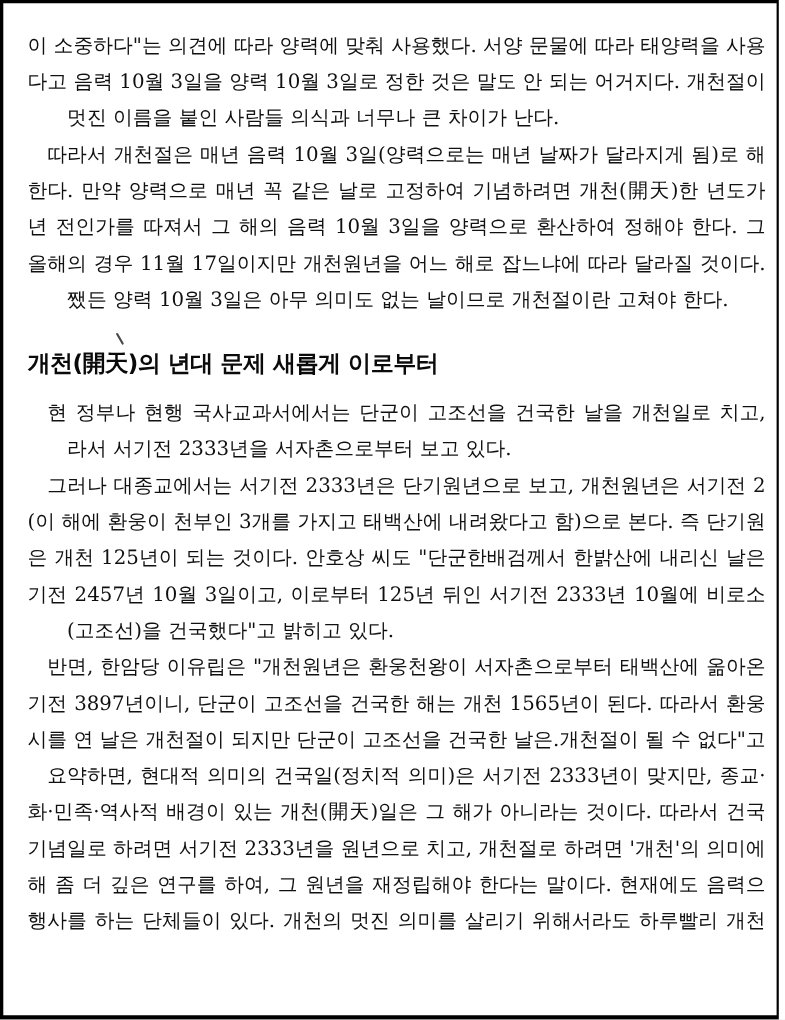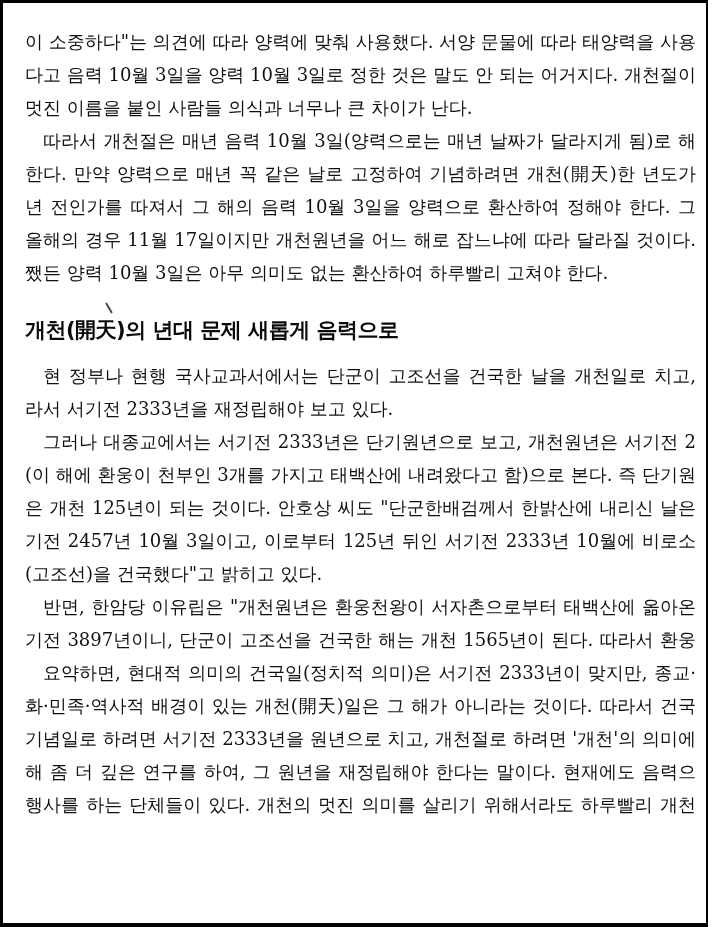--- a/index.html
+++ b/index.html
@@ -40,20 +40,21 @@
   .line {
     height: 33px;
     line-height: 33px;
     text-align: justify;
     text-align-last: justify;
     word-break: break-all;
     overflow: hidden;
   }
   .line.last {
     text-align-last: left;
+    margin-left: 36px;
   }
   .para.indent .line:first-child {
     text-indent: 18px;
   }
   .heading {
     font-family: "DejaVu Sans", "Liberation Sans", sans-serif;
     font-weight: 800;
     font-size: 21px;
     letter-spacing: -0.5px;
     height: 34px;
@@ -84,37 +85,38 @@
       <div class="para">
         <div class="line">이 소중하다"는 의견에 따라 양력에 맞춰 사용했다. 서양 문물에 따라 태양력을 사용한</div>
         <div class="line">다고 음력 10월 3일을 양력 10월 3일로 정한 것은 말도 안 되는 어거지다. 개천절이란</div>
         <div class="line last">멋진 이름을 붙인 사람들 의식과 너무나 큰 차이가 난다.</div>
       </div>
       <div class="para indent">
         <div class="line">따라서 개천절은 매년 음력 10월 3일(양력으로는 매년 날짜가 달라지게 됨)로 해야</div>
         <div class="line">한다. 만약 양력으로 매년 꼭 같은 날로 고정하여 기념하려면 개천(開天)한 년도가 몇</div>
         <div class="line">년 전인가를 따져서 그 해의 음력 10월 3일을 양력으로 환산하여 정해야 한다. 그 날은</div>
         <div class="line">올해의 경우 11월 17일이지만 개천원년을 어느 해로 잡느냐에 따라 달라질 것이다. 어</div>
-        <div class="line last">쨌든 양력 10월 3일은 아무 의미도 없는 환산하여 하루빨리 고쳐야 한다.</div>
+        <div class="line last">쨌든 양력 10월 3일은 아무 의미도 없는 날이므로 개천절이란 고쳐야 한다.</div>
       </div>
-      <div class="heading">개천(開天)의 년대 문제 새롭게 음력으로</div>
+      <div class="heading">개천(開天)의 년대 문제 새롭게 이로부터</div>
       <div class="para indent">
         <div class="line">현 정부나 현행 국사교과서에서는 단군이 고조선을 건국한  날을 개천일로 치고, 따</div>
-        <div class="line last">라서 서기전 2333년을 재정립해야 보고 있다.</div>
+        <div class="line last">라서 서기전 2333년을 서자촌으로부터 보고 있다.</div>
       </div>
       <div class="para indent">
         <div class="line">그러나 대종교에서는 서기전 2333년은 단기원년으로 보고, 개천원년은 서기전 2457년</div>
         <div class="line">(이 해에 환웅이 천부인 3개를 가지고 태백산에 내려왔다고 함)으로 본다. 즉 단기원년</div>
         <div class="line">은 개천 125년이 되는 것이다. 안호상 씨도 "단군한배검께서 한밝산에 내리신 날은 서</div>
         <div class="line">기전 2457년 10월 3일이고, 이로부터 125년 뒤인 서기전 2333년 10월에 비로소 단군조선</div>
         <div class="line last">(고조선)을 건국했다"고 밝히고 있다.</div>
       </div>
       <div class="para indent">
         <div class="line">반면, 한암당 이유립은 "개천원년은 환웅천왕이 서자촌으로부터 태백산에 옮아온 서</div>
         <div class="line">기전 3897년이니, 단군이 고조선을 건국한 해는 개천 1565년이 된다. 따라서 환웅이 신</div>
+        <div class="line">시를 연 날은 개천절이 되지만 단군이 고조선을 건국한 날은.개천절이 될 수 없다"고</div>
       </div>
       <div class="para indent">
         <div class="line">요약하면, 현대적 의미의 건국일(정치적 의미)은 서기전 2333년이 맞지만, 종교·문</div>
         <div class="line">화·민족·역사적 배경이 있는 개천(開天)일은 그 해가 아니라는 것이다. 따라서 건국</div>
         <div class="line">기념일로 하려면 서기전 2333년을 원년으로 치고, 개천절로 하려면 '개천'의 의미에 대</div>
         <div class="line">해 좀 더 깊은 연구를  하여, 그 원년을 재정립해야 한다는 말이다. 현재에도 음력으로</div>
         <div class="line">행사를 하는 단체들이 있다. 개천의 멋진 의미를 살리기 위해서라도 하루빨리 개천절은</div>
       </div>
     </div>
   <div class="stray-mark" id="stray" style="left: 108px; top: 302px;"></div>

